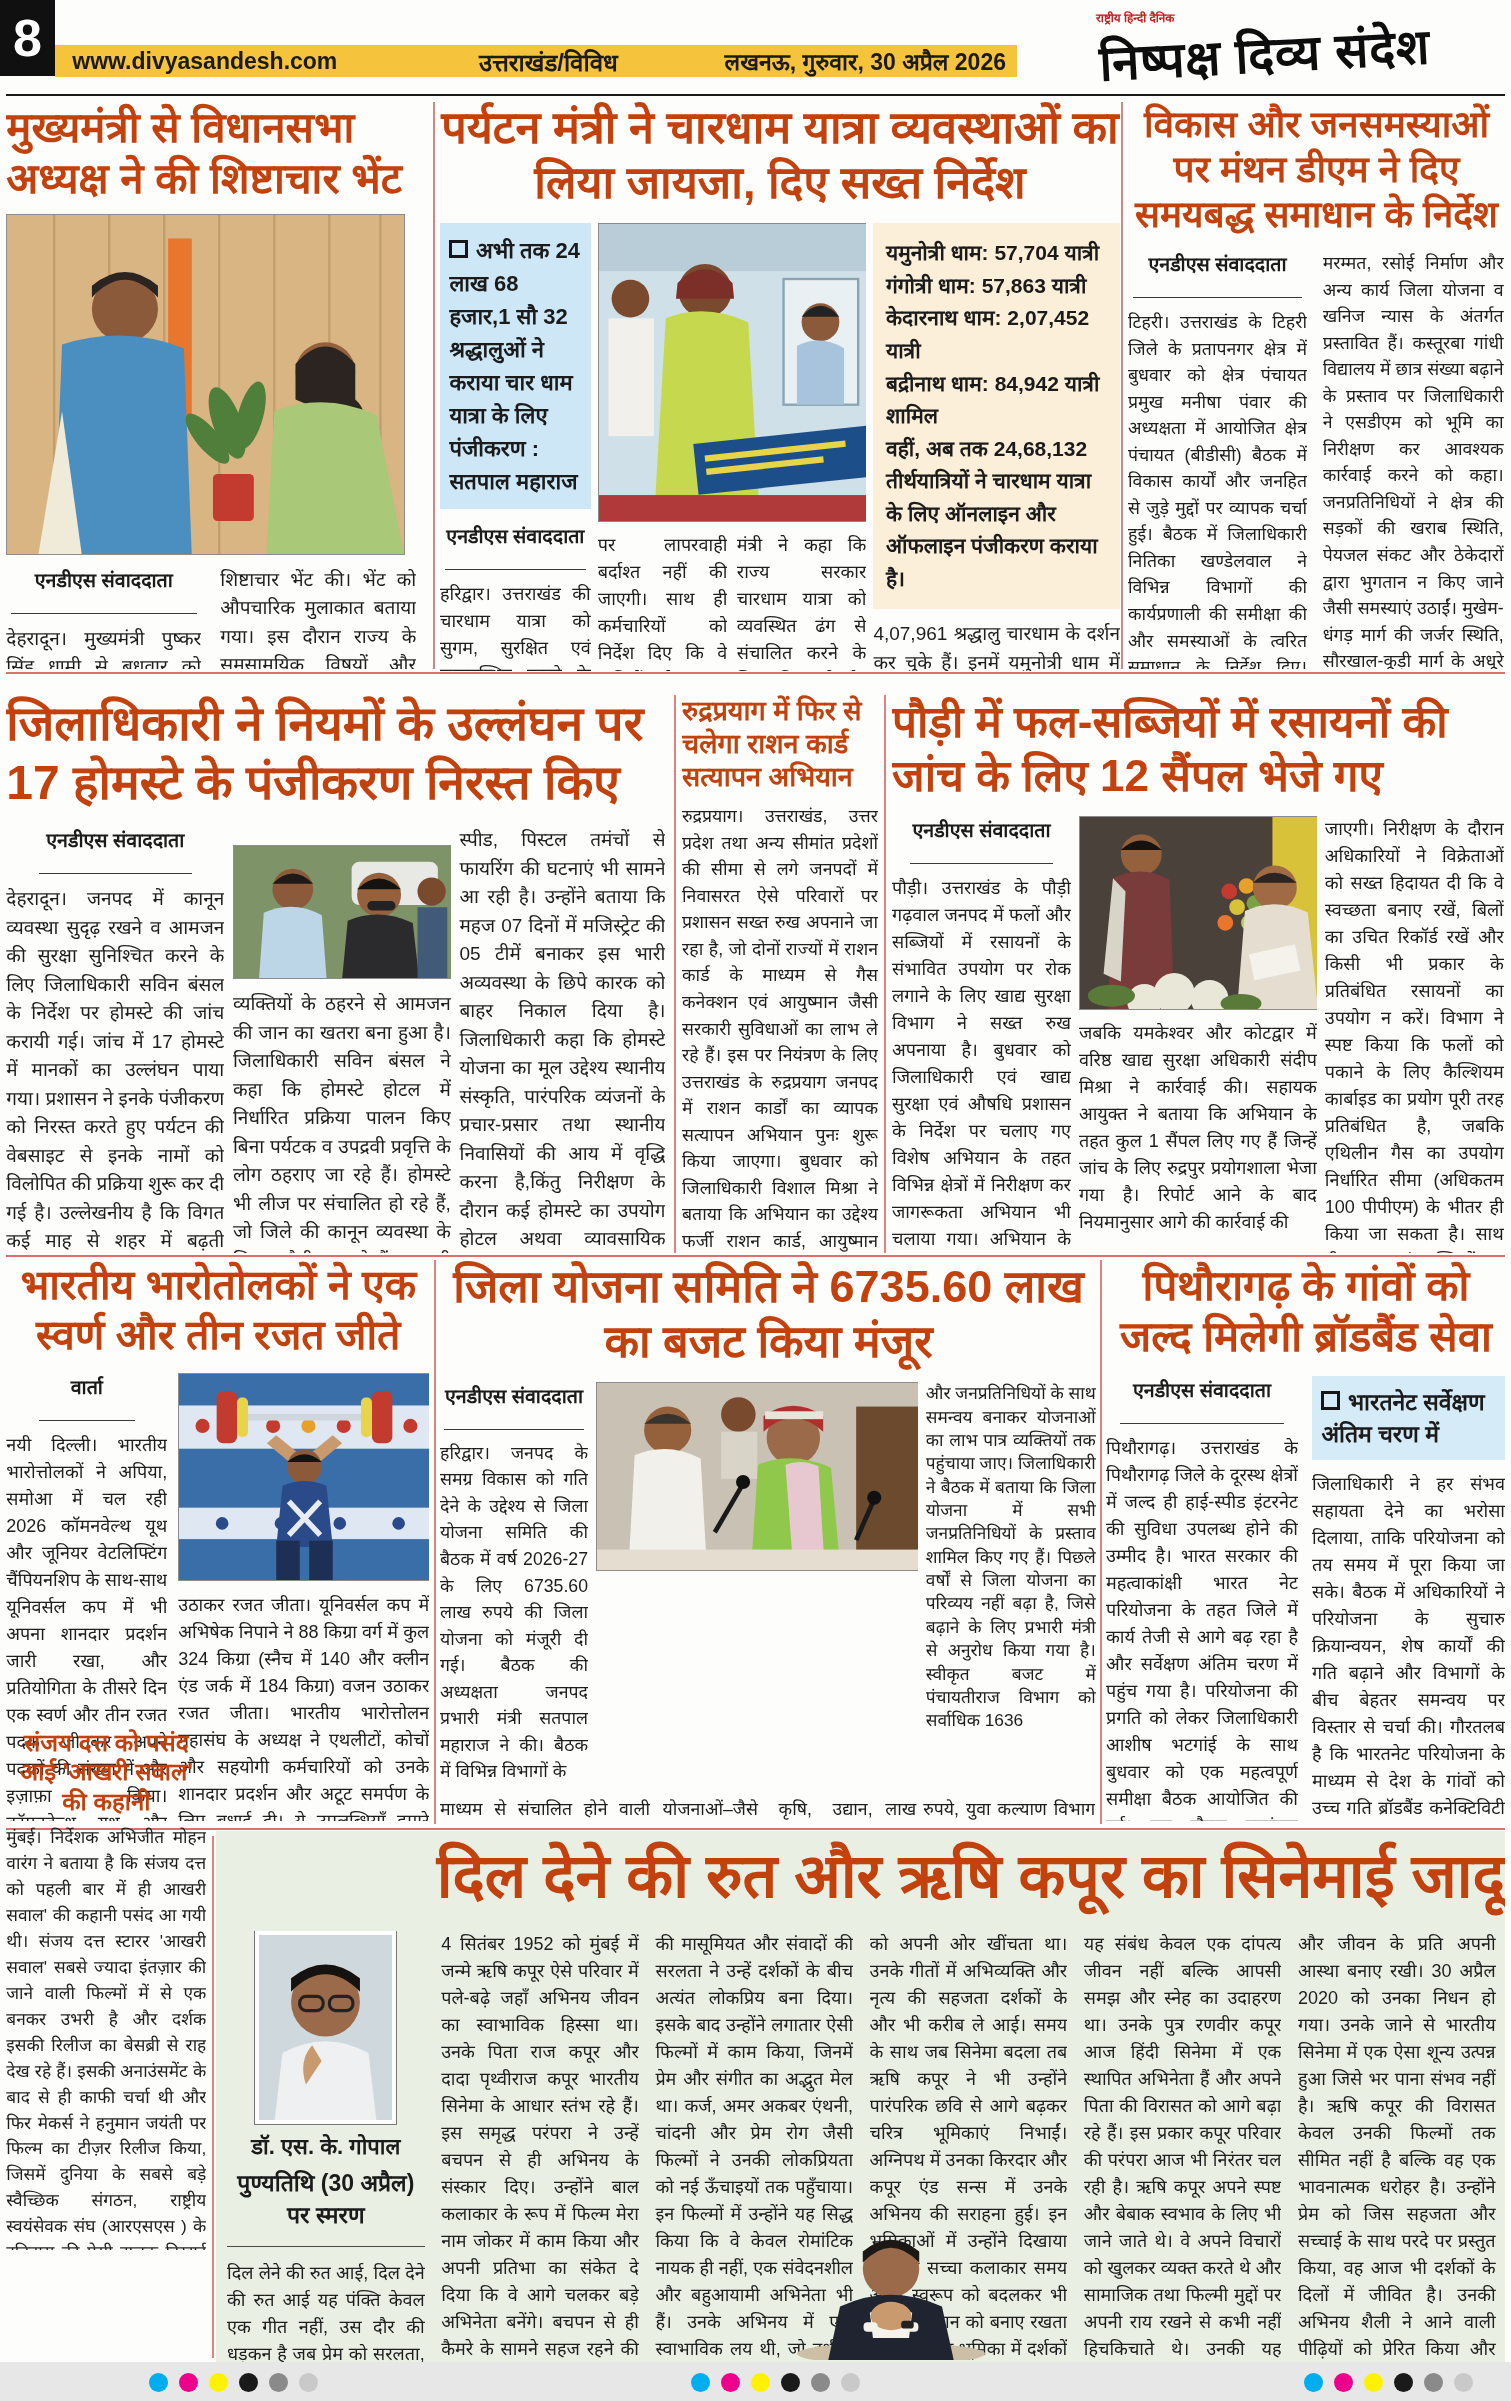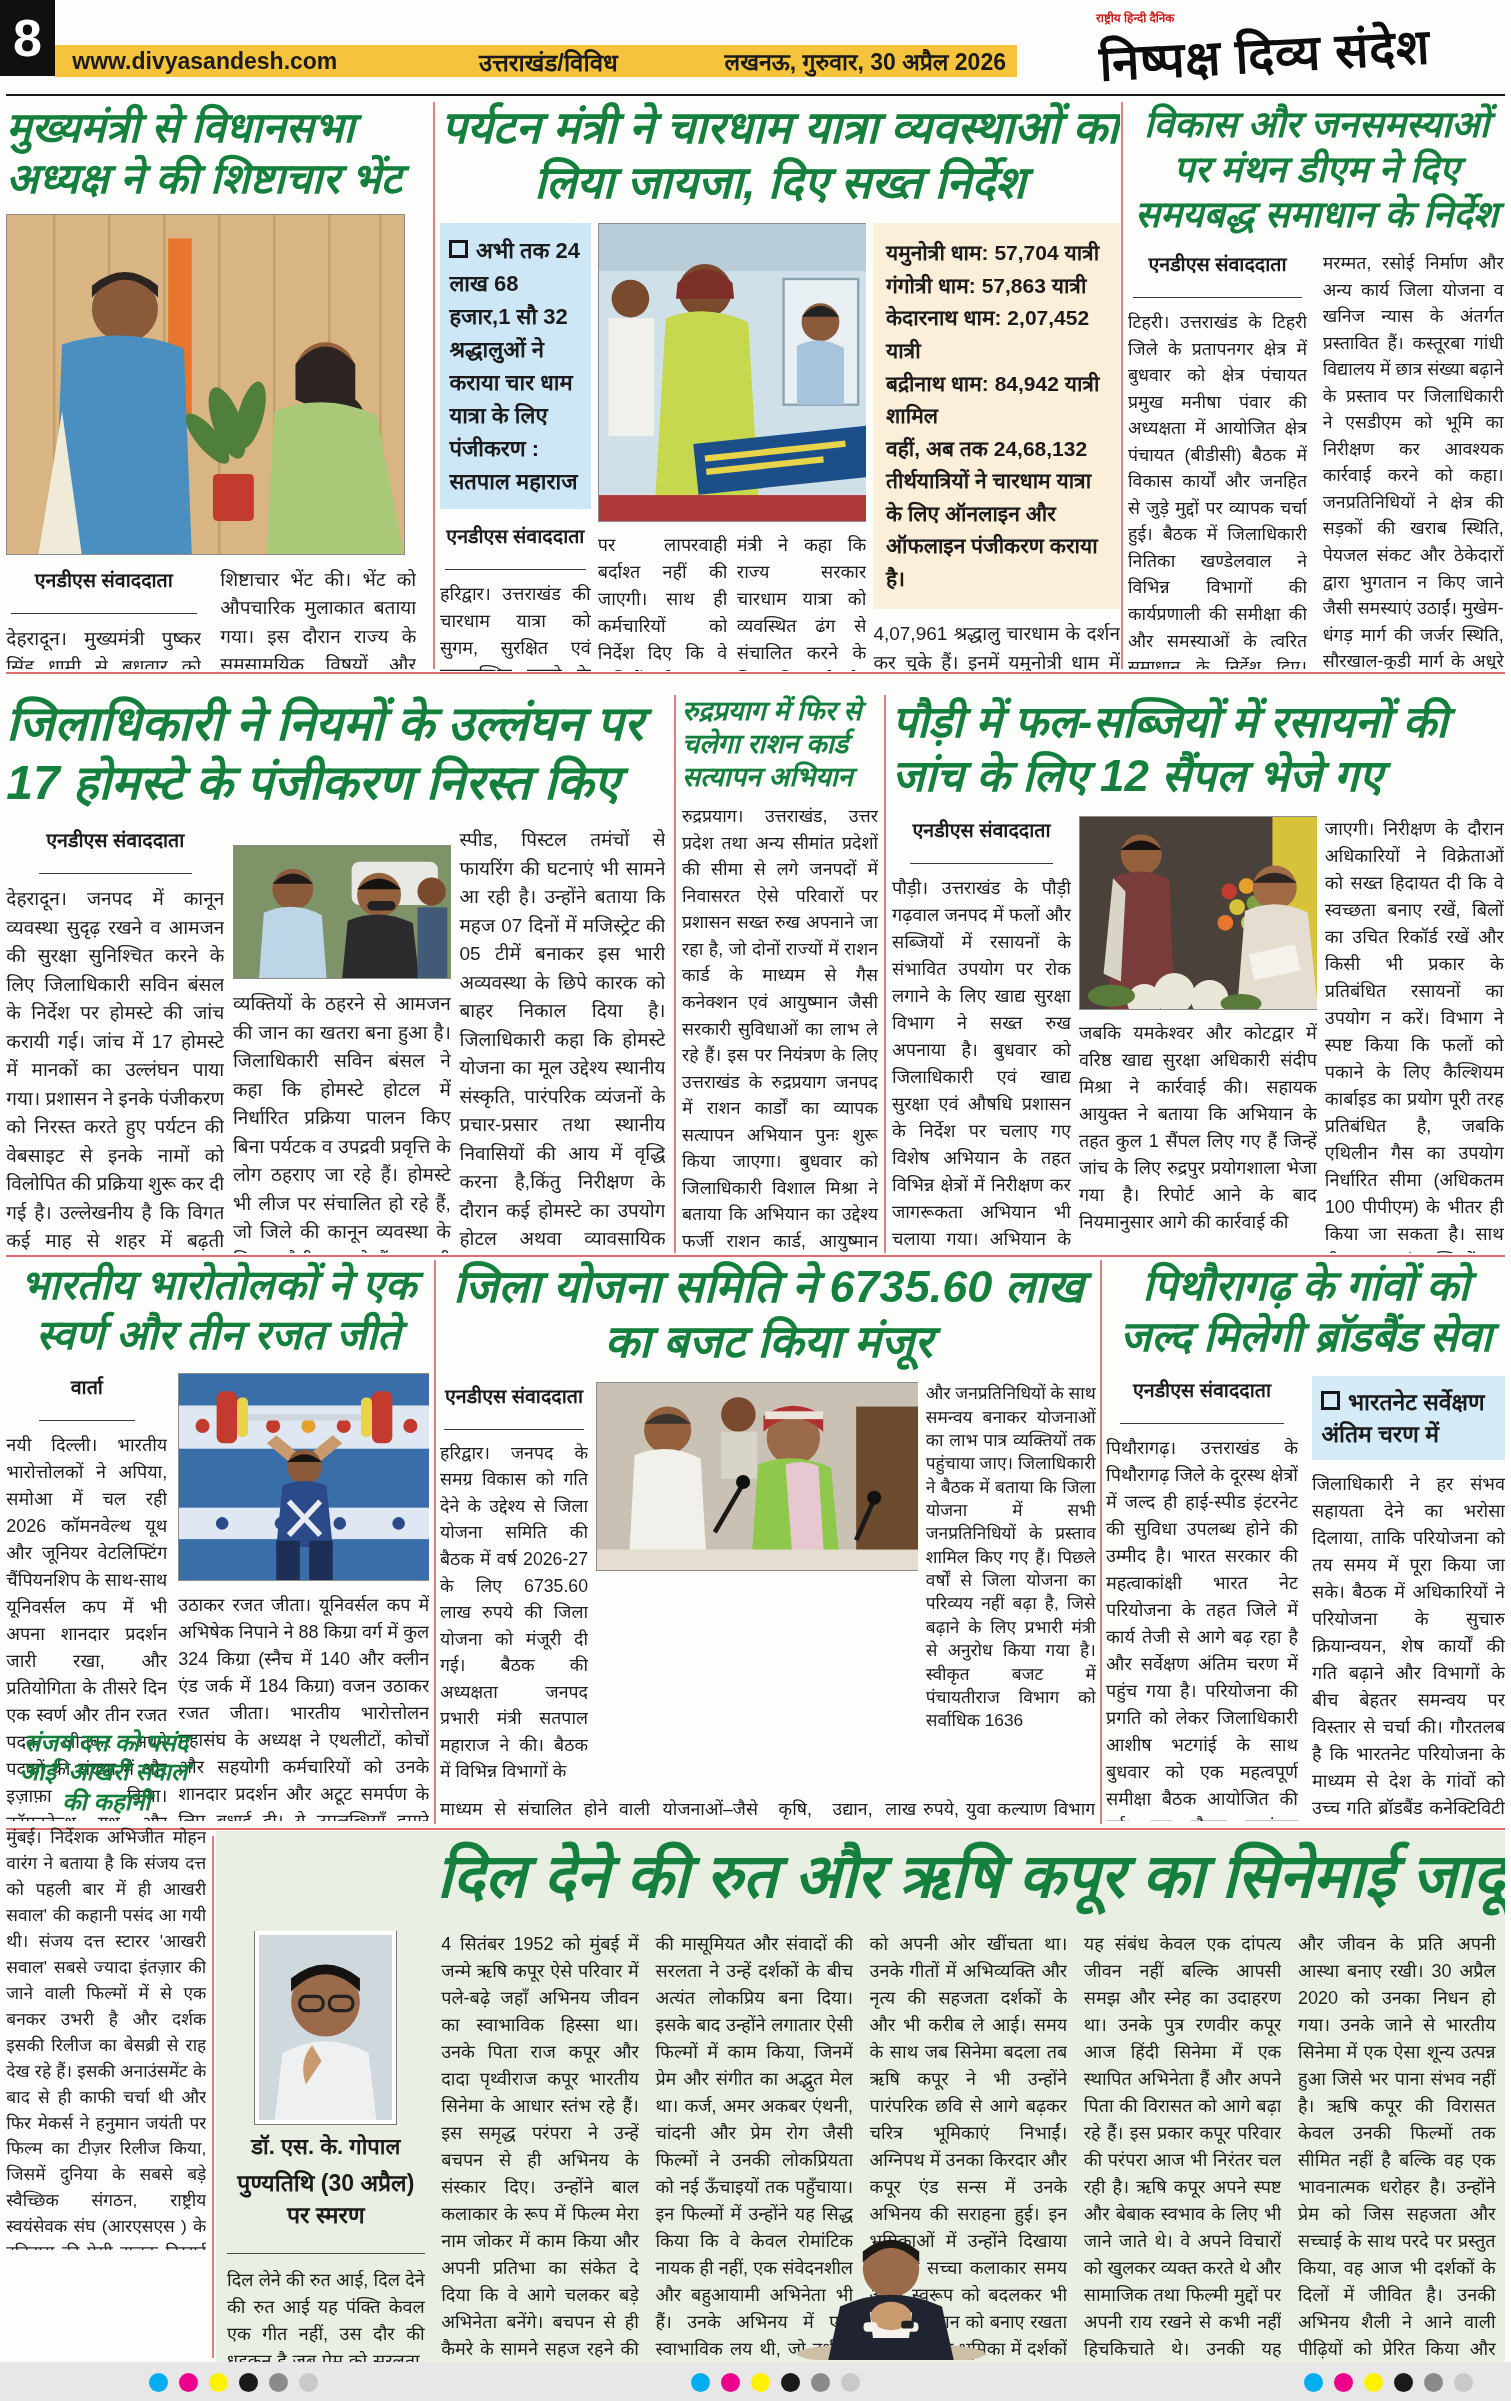--- a/index.html
+++ b/index.html
@@ -16,35 +16,35 @@
   .masthead{position:absolute;left:1021px;top:3.1px;width:487px;height:75px;text-align:center;}
   .mast-tag{color:#c41d1d;font-size:11.8px;font-weight:700;position:absolute;top:6.3px;left:75px;}
   .mast-title{position:absolute;top:17.3px;left:0;width:100%;font-size:49px;font-weight:800;color:#0d0d0d;
               transform:rotate(-3deg);letter-spacing:0.8px;}
   .hdr-rule{position:absolute;left:6.3px;top:94px;width:1499px;height:2.4px;background:#1a1a1a;}
   
   .hrule{position:absolute;height:2.4px;background:#dd6f6f;}
   .vrule{position:absolute;width:1.6px;background:#e08080;}
   
   .art{position:absolute;overflow:hidden;}
-  .hl{font-weight:800;color:#15803d;line-height:1.22;font-style:italic;}
+  .hl{font-weight:800;color:#c2410c;line-height:1.22;}
   .byline{font-weight:800;font-size:19.6px;text-align:center;border-bottom:1.6px solid #3a3a3a;
           padding-bottom:20px;margin:0 4.7px 11px 4.7px;}
   .txt{font-size:19px;line-height:1.5;text-align:justify;color:#1d1d1d;}
   .cols{display:flex;}
   .col{overflow:hidden;}
   .photo{position:relative;overflow:hidden;border:0.8px solid #8c8c8c;background:#ccc;}
   .photo svg{display:block;width:100%;height:100%;}
   .infobox{background:#cde7f7;padding:11px 9.4px;font-weight:800;font-size:22px;line-height:1.5;}
   .statsbox{background:#fcefd9;padding:14px 12.6px;font-weight:800;font-size:21px;line-height:1.55;}
   .bluebox{background:#d6ebf8;padding:9.4px 9.4px;font-weight:800;font-size:23px;line-height:1.4;}
   .bullet{display:inline-block;width:12.6px;height:12.6px;border:3.9px solid #15151a;margin-right:7.9px;}
   .greenbg{background:#e9f0e3;}
   .capt{font-weight:800;font-size:22px;text-align:center;padding:6.3px 0;}
-  .smaran{font-weight:800;font-size:23px;text-align:center;border-bottom:1.6px solid #4a4a4a;padding-bottom:23px;margin-bottom:12.6px;}
+  .smaran{font-weight:800;font-size:23px;text-align:center;border-bottom:1.6px solid #4a4a4a;padding-bottom:16px;margin-bottom:12.6px;}
   
   .footstrip{position:absolute;left:0;top:2362px;width:1512px;height:39px;background:#e7e7e7;}
   .dots{position:absolute;top:11px;display:flex;gap:11px;}
   .dot{width:19px;height:19px;border-radius:50%;}
   .dc{background:#00aeef}.dm{background:#ec008c}.dy{background:#fff200}
   .dk{background:#1a1a1a}.dg{background:#8a8a8a}.dl{background:#c9c9c9}
 </style>
 </head>
 <body>
 

